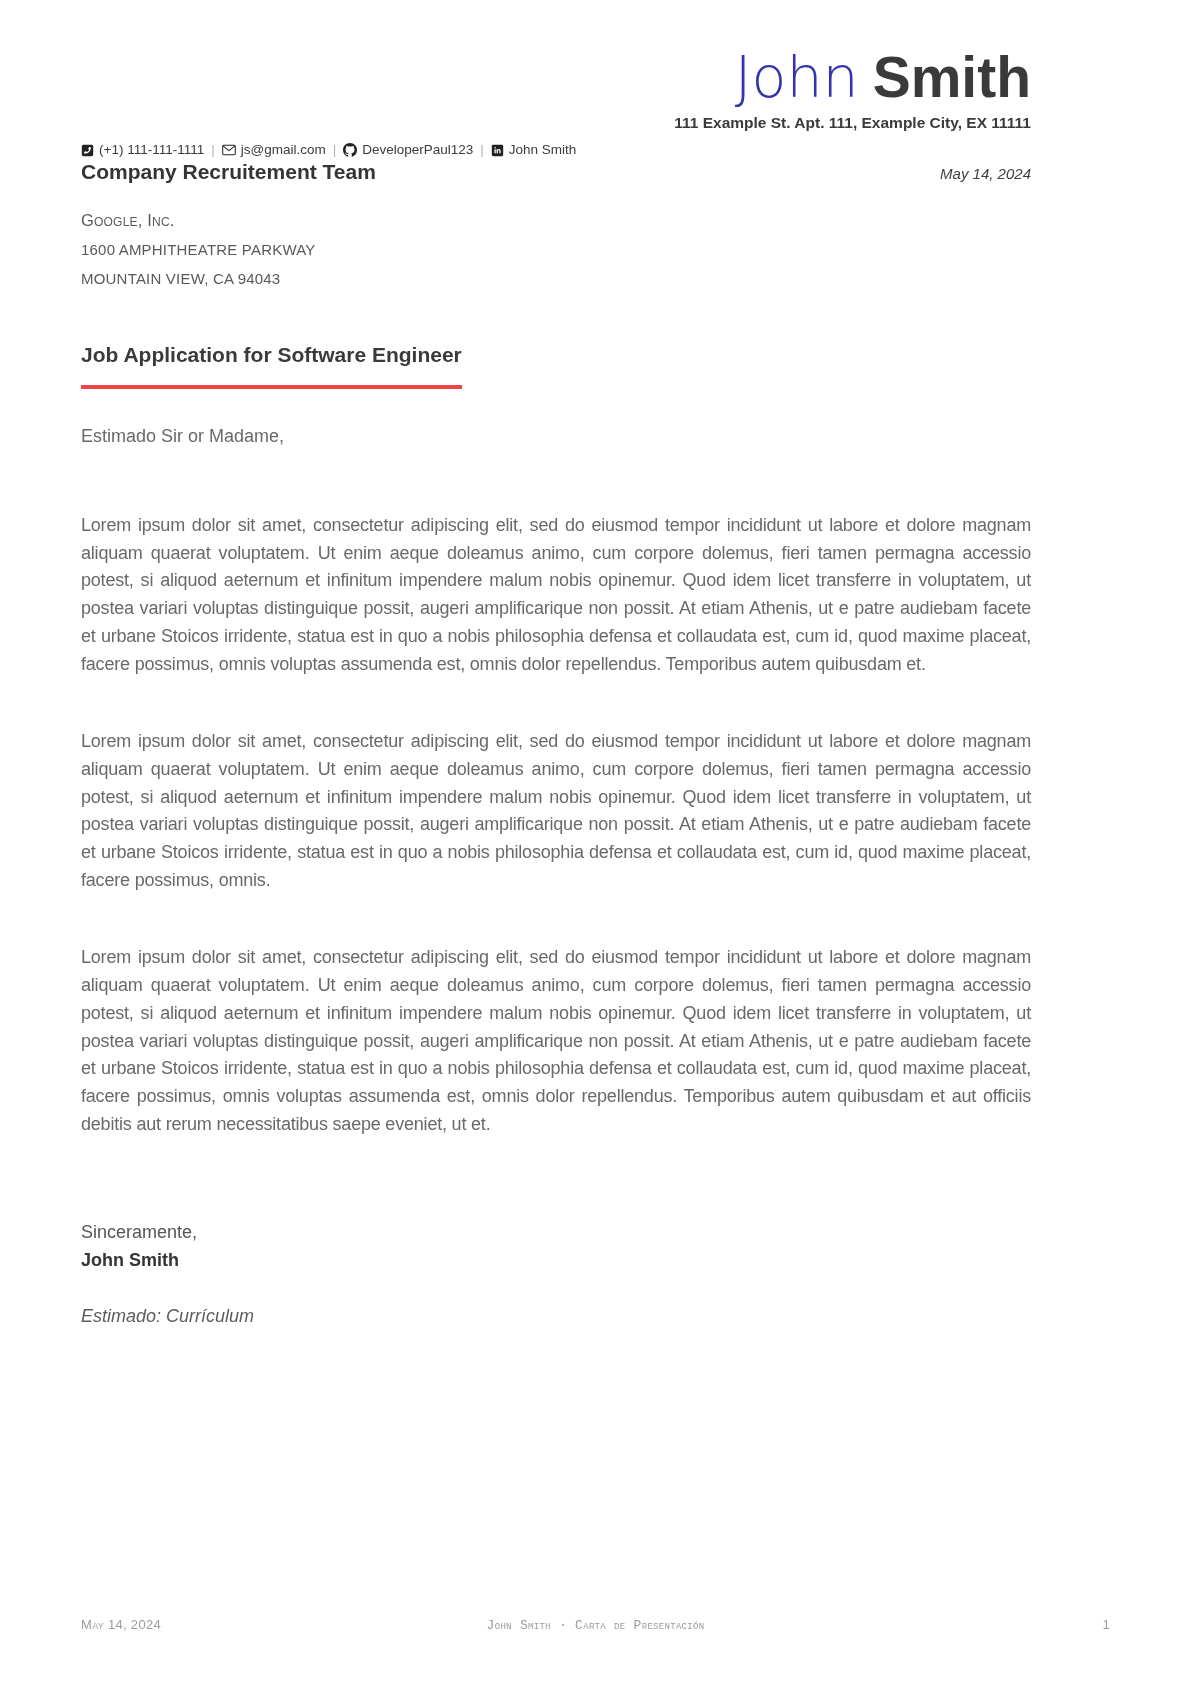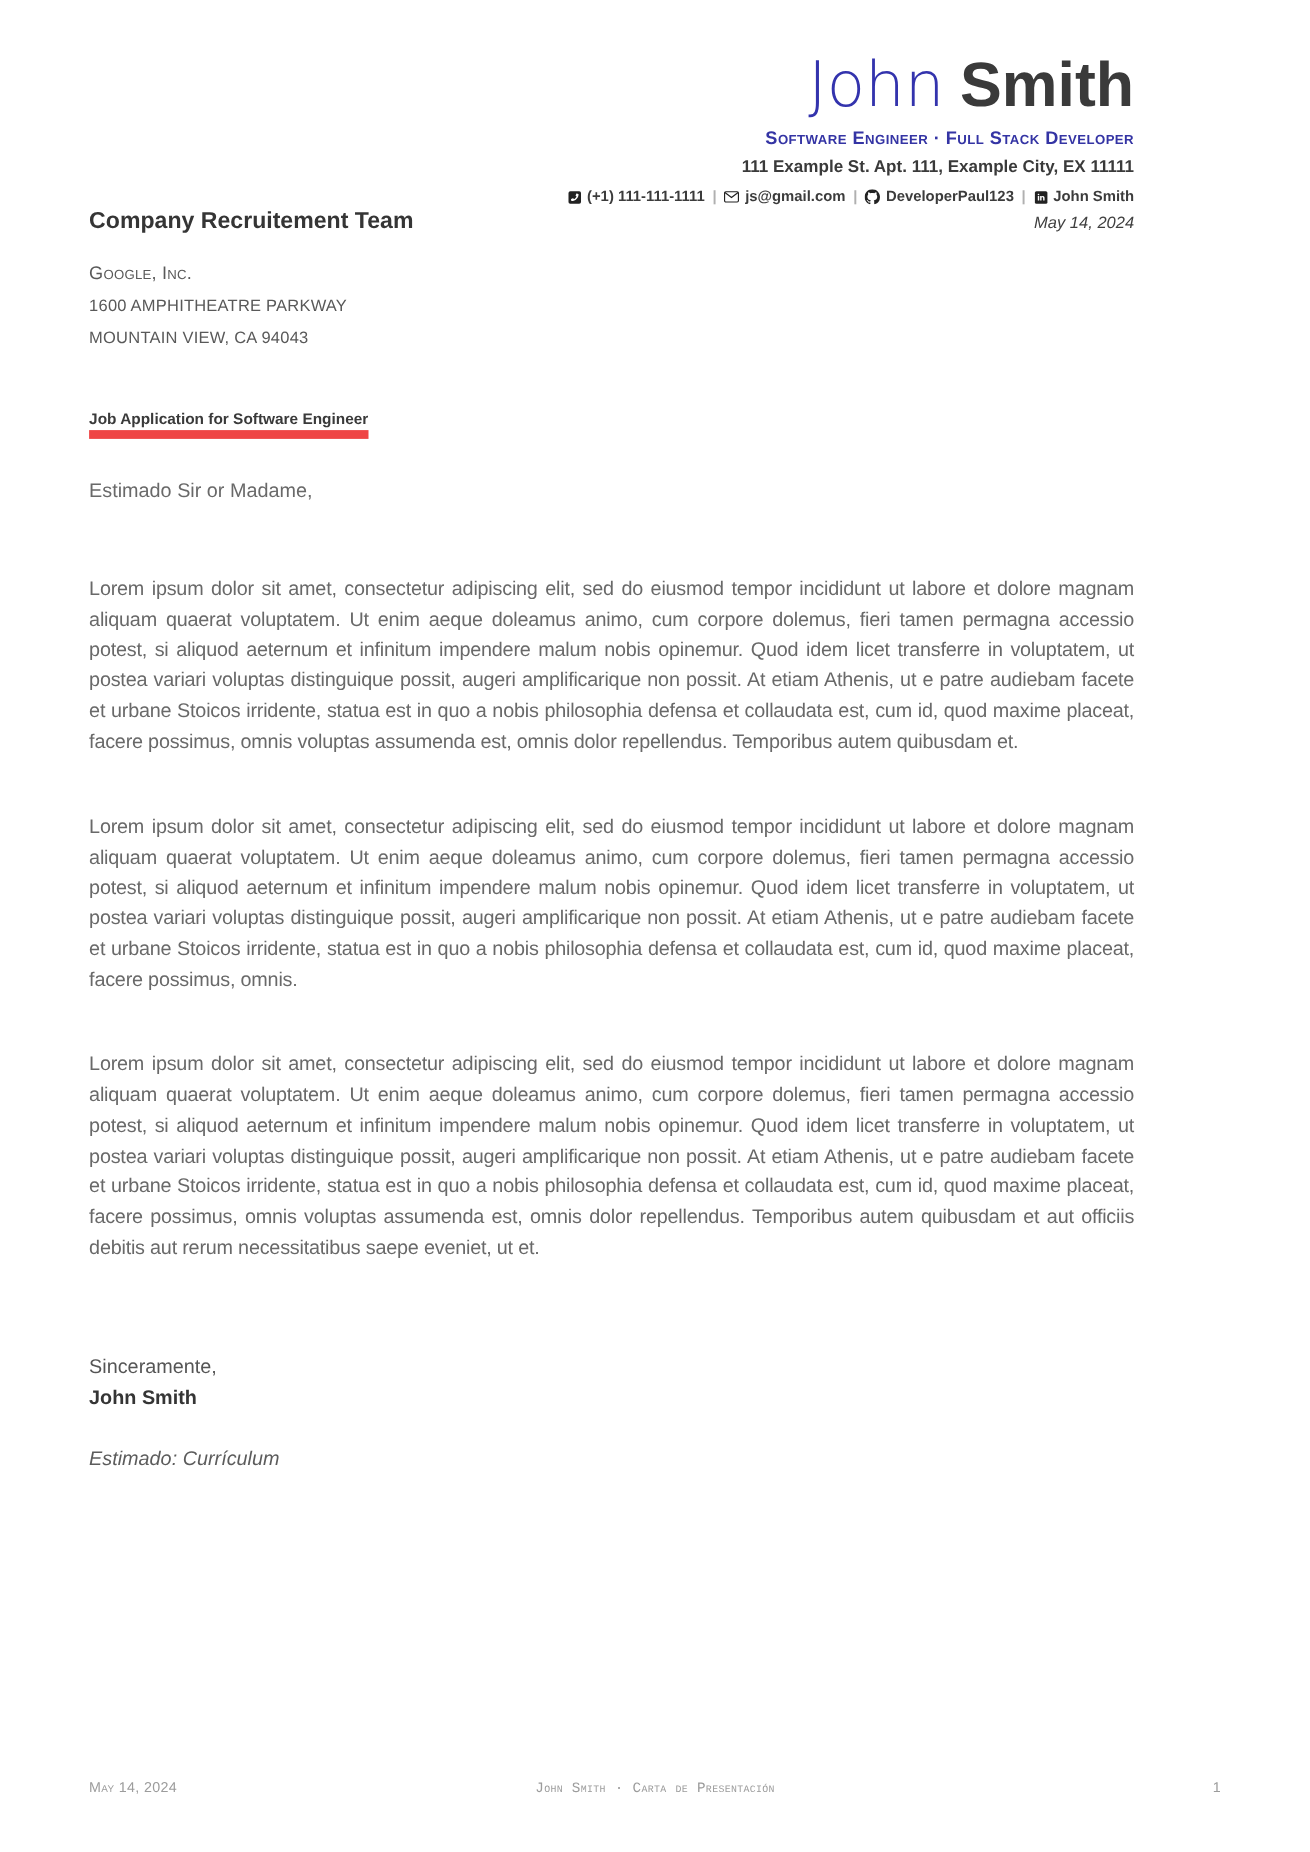--- a/index.html
+++ b/index.html
@@ -42,24 +42,22 @@
     line-height: 22px;
     font-weight: 700;
     color: #3a3a3a;
   }
   .contact-line {
     margin-top: 6px;
     font-size: 13.5px;
     line-height: 20px;
     color: #3c3c3c;
     display: flex;
-    justify-content: flex-end;
     align-items: center;
     gap: 6px;
-    font-weight: bold;
   }
   .contact-item { display: inline-flex; align-items: center; gap: 5px; }
   .contact-item svg { display: block; }
   .separator { color: #b0b0b0; padding: 0 1px; }
 
   
   .recipient-row {
     display: flex;
     justify-content: space-between;
     align-items: baseline;
@@ -78,25 +76,25 @@
     text-transform: uppercase;
     font-size: 15px;
     line-height: 29px;
     letter-spacing: 0.2px;
   }
 
   
   .subject-wrap { margin-top: 50px; }
   .subject {
     display: inline-block;
-    font-size: 14px;
+    font-size: 21px;
     font-weight: 700;
     color: #3a3a3a;
-    padding-bottom: 3px;
-    border-bottom: 8px solid #ef4444;
+    padding-bottom: 18px;
+    border-bottom: 4px solid #ef4444;
   }
 
   
   .greeting {
     margin-top: 34px;
     font-size: 18px;
     line-height: 27px;
     color: #696969;
   }
   .body-paragraphs p {
@@ -142,21 +140,20 @@
 </head>
 <body>
 
 <div class="page">
   <div class="content">
 
     <div class="header">
       <div class="name-line">
         <span class="first-name">John</span><span class="last-name">Smith</span>
       </div>
-      <div class="tagline">Software Engineer · Full Stack Developer</div>
       <div class="postal-address">111 Example St. Apt. 111, Example City, EX 11111</div>
       <div class="contact-line">
         <span class="contact-item">
           <span>
             <svg width="13" height="13" viewBox="0 0 448 512" aria-hidden="true">
                 <rect x="0" y="32" width="448" height="448" rx="64" fill="#222222"></rect>
                 <path fill="#ffffff" transform="translate(88,116) scale(0.53)" d="M493.4 24.6l-104-24c-11.3-2.6-22.9 3.3-27.5 13.9l-48 112c-4.2 9.8-1.4 21.3 6.9 28l60.6 49.6c-36 76.7-98.9 140.5-177.2 177.2l-49.6-60.6c-6.8-8.3-18.2-11.1-28-6.9l-112 48C3.9 366.5-2 378.1.6 389.4l24 104C27.1 504.2 36.7 512 48 512c256.1 0 464-207.5 464-464 0-11.2-7.7-20.9-18.6-23.4z"></path>
               </svg>
           </span>
           <span>(+1) 111-111-1111</span>

